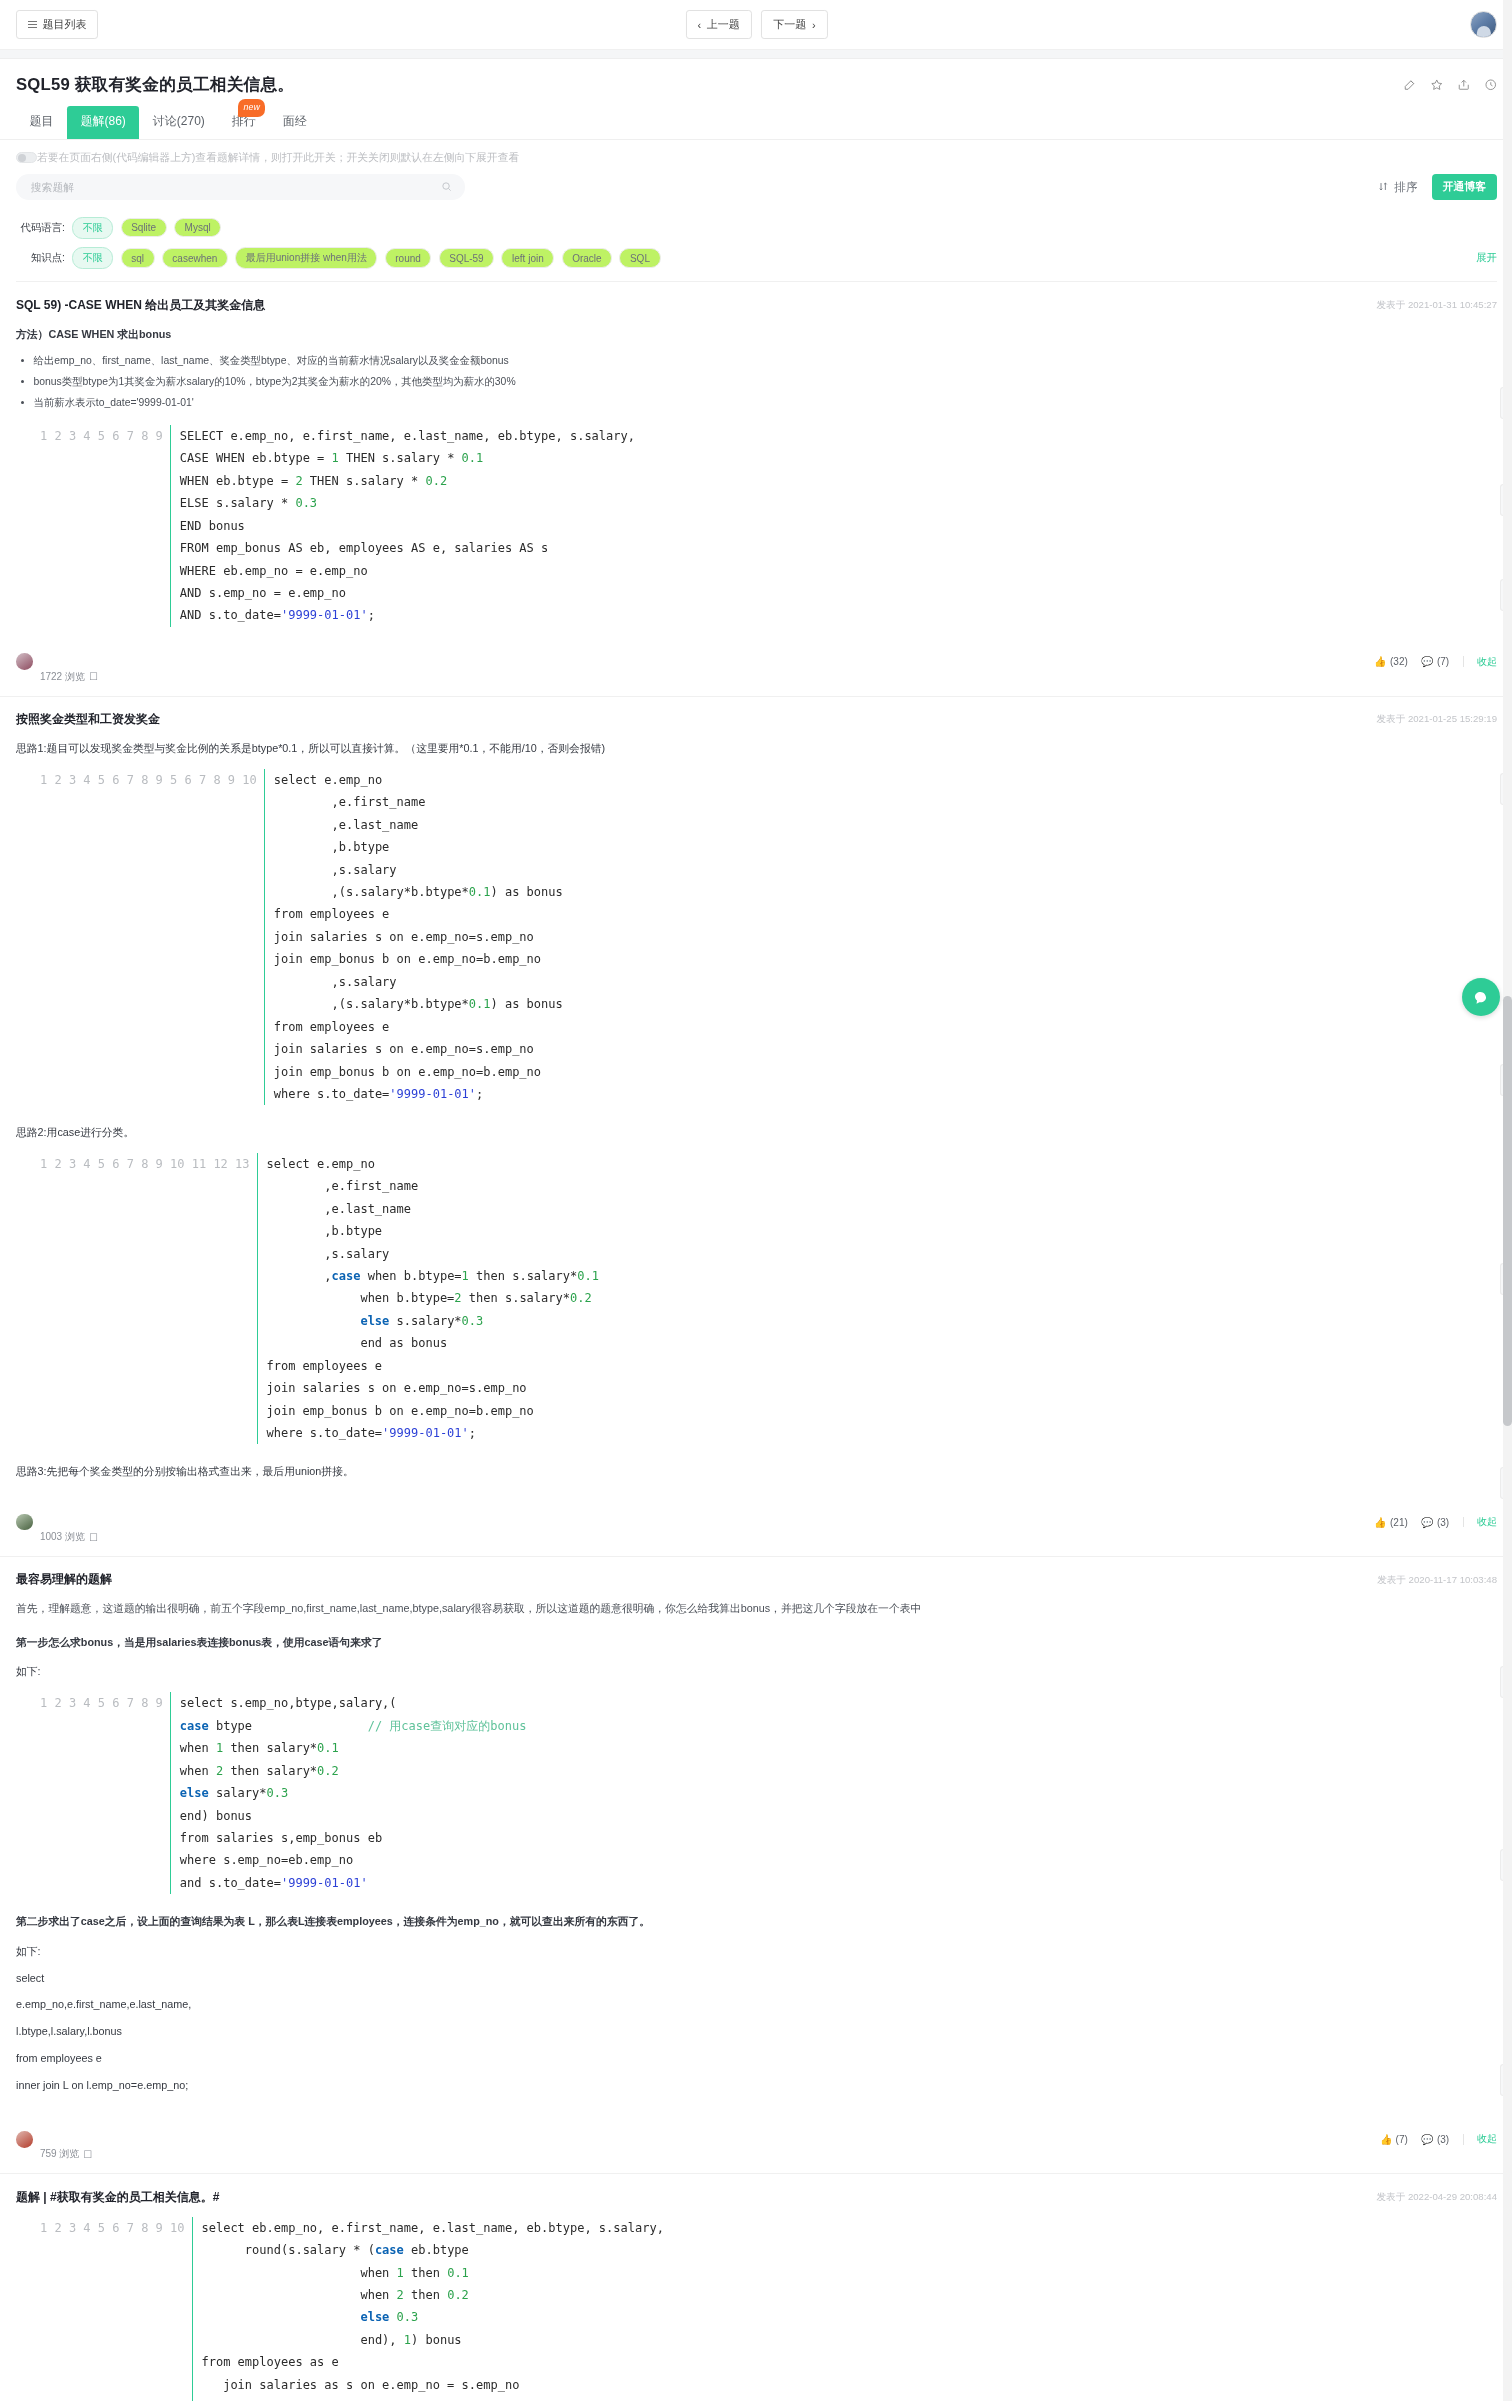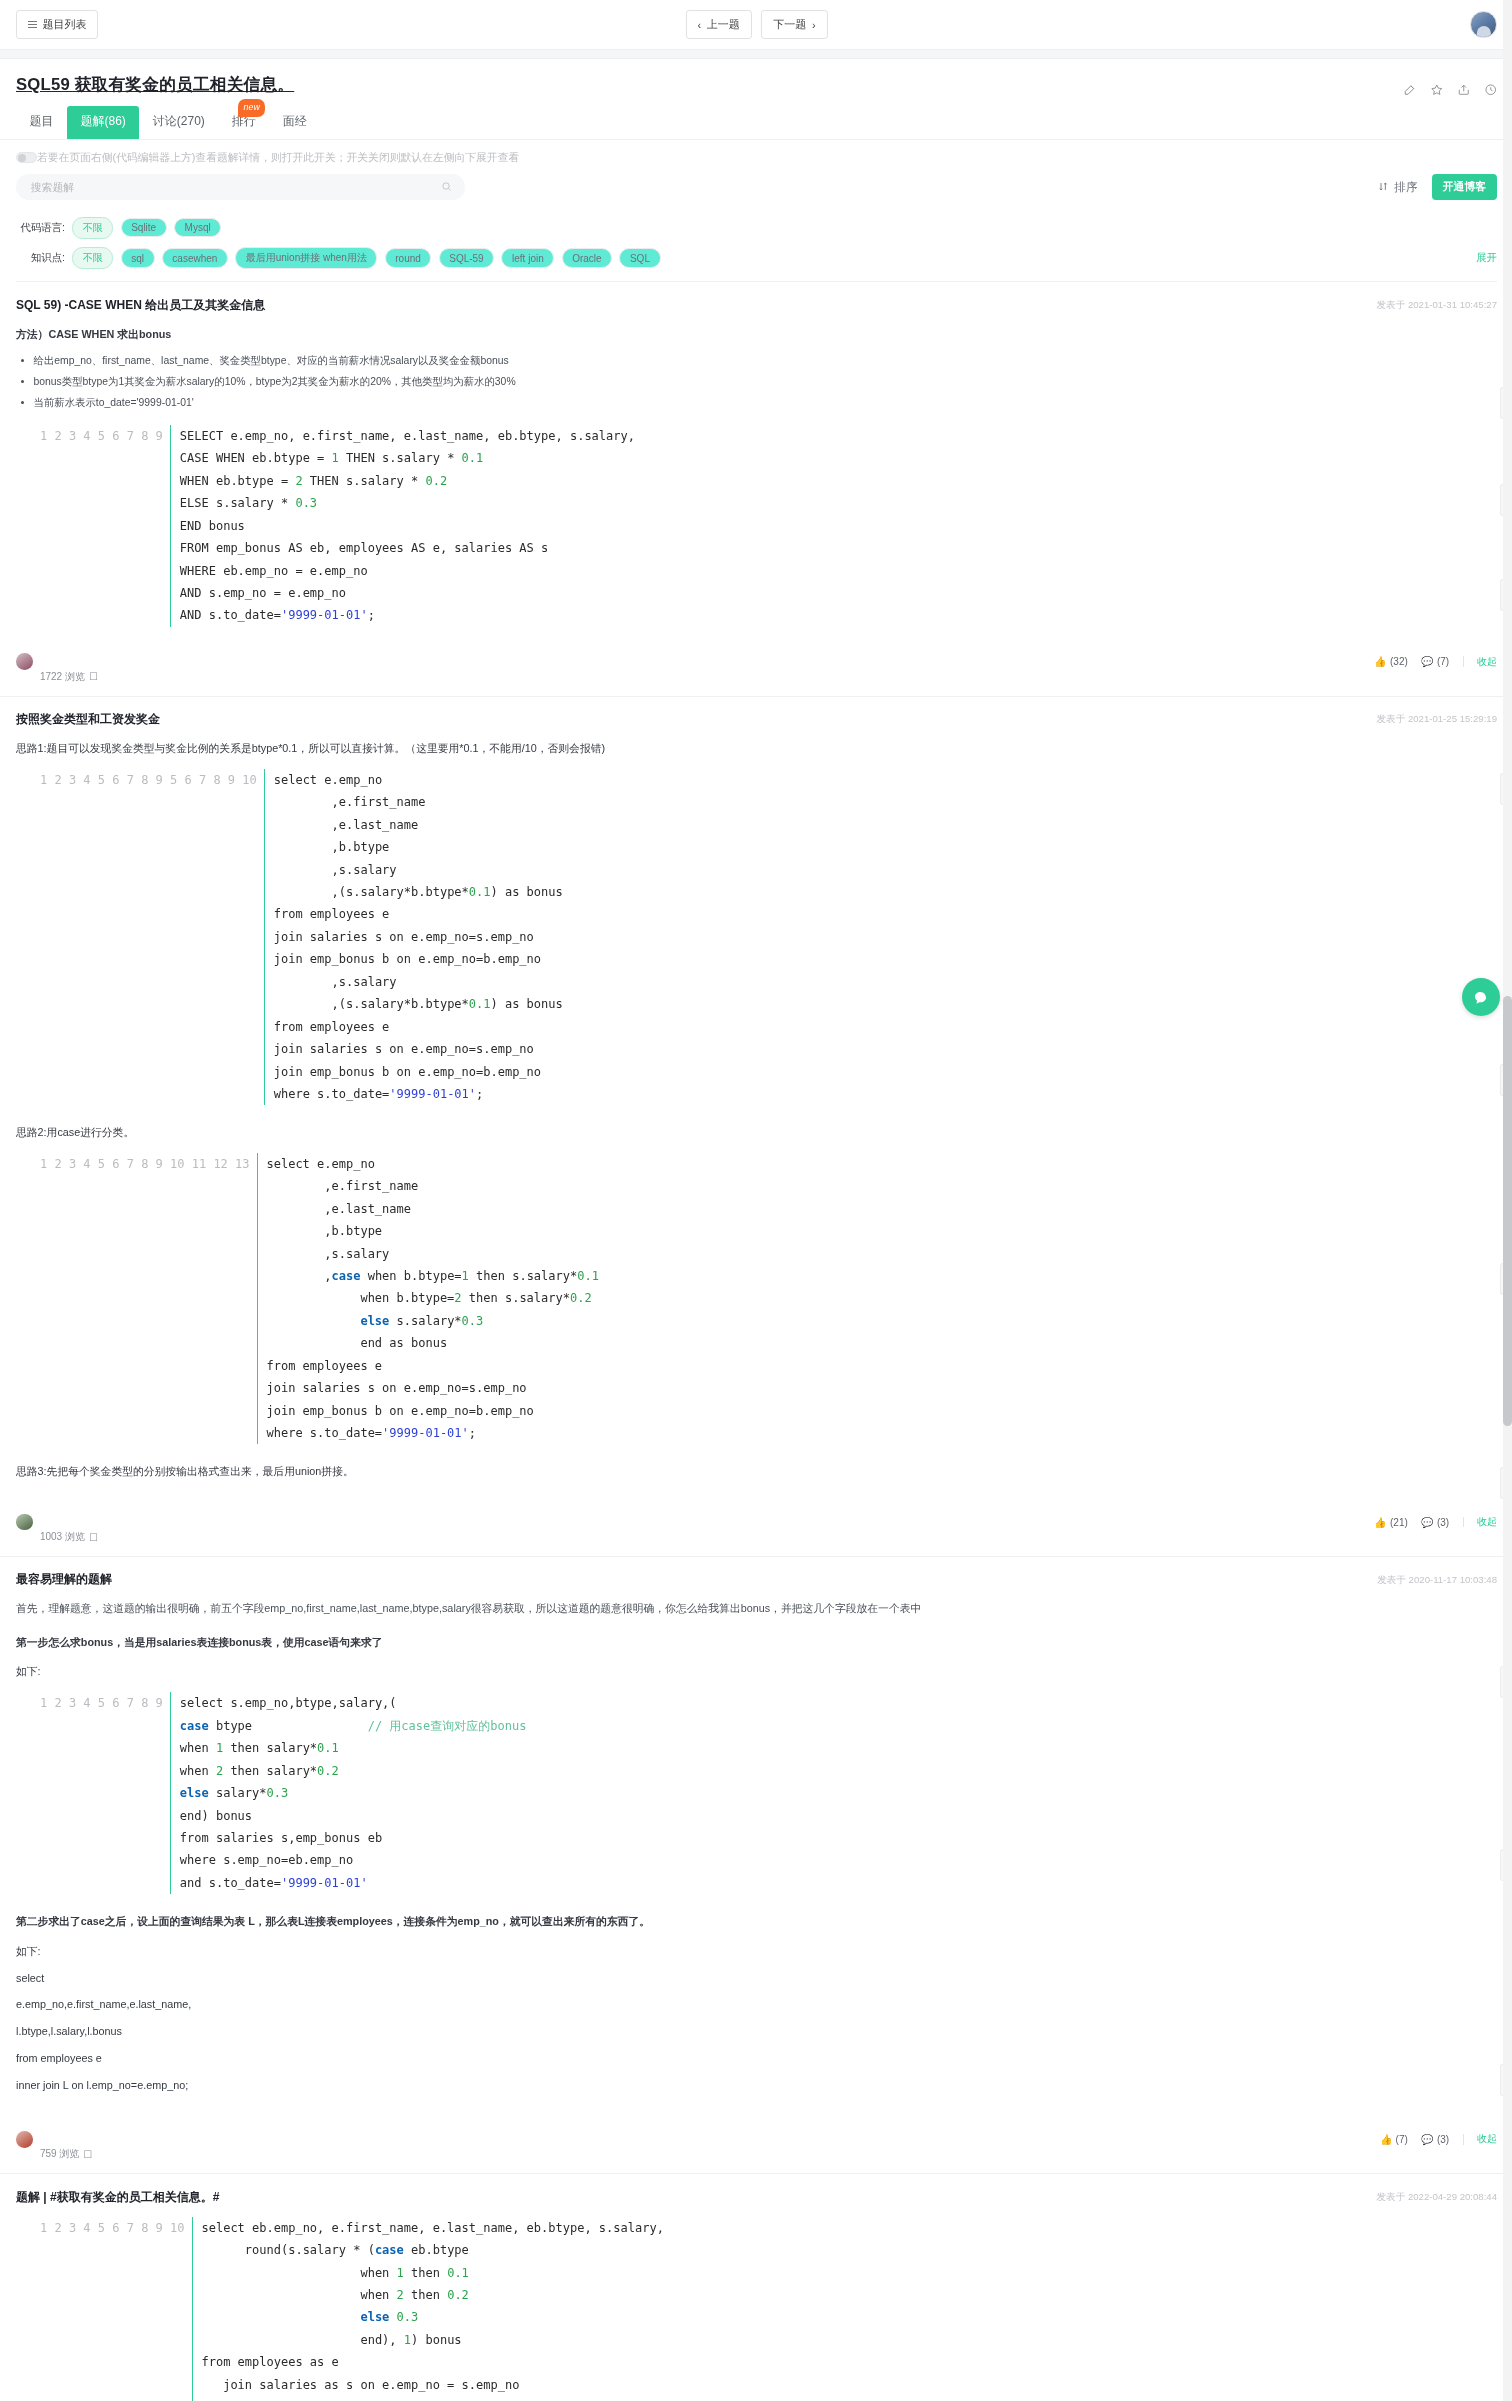--- a/index.html
+++ b/index.html
@@ -54,21 +54,21 @@
   }
   .hamburger {
     display:inline-flex;flex-direction:column;gap:2px;
   }
   .hamburger i { display:block;width:8.8px;height:1.3px;background:#777; }
 
   
   .strip { height:8.8px; background:#f5f6f7; border-bottom:0.8px solid #eee; }
 
   
-  .title-wrap { padding:14.3px 16px 0 16px; display:flex; align-items:flex-end;text-decoration:underline; }
+  .title-wrap { padding:14.3px 16px 0 16px; display:flex; align-items:center; }
   .q-title {
     font-size:16.7px; font-weight:bold; color:#21232b; letter-spacing:0.2px;
   }
   .title-icons { margin-left:auto; display:flex; gap:13.5px; align-items:center; color:#8a8a8a; }
   .title-icons svg { display:block; }
 
   
   .tabs {
     display:flex; align-items:flex-end; gap:0;
     padding:9.6px 16px 0 16px;
@@ -120,21 +120,21 @@
   .blog-btn {
     background:#2ecc96; color:#fff; font-size:10.8px; font-weight:bold;
     padding:5.6px 11px; border-radius:4px; cursor:pointer; white-space:nowrap;
   }
 
   
   .filters { padding:4.8px 16px 0 16px; }
   .filter-row { display:flex; align-items:center; gap:7.2px; padding:4px 0; position:relative; }
   .filter-label { font-size:10.4px; color:#3d4category; color:#3b3f46; width:49px; text-align:right; font-weight:500;}
   .chip {
-    border:0.8px solid #ececec; border-radius:10.4px; background:#5eead4;
+    border:0.8px solid #ececec; border-radius:10.4px; background:#bef264;
     font-size:10px; color:#6c7178; padding:3.2px 9.6px; cursor:pointer; white-space:nowrap;
   }
   .chip.active { background:#e7f9f1; border-color:#b6ecd6; color:#2ecc96; }
   .expand-link { position:absolute; right:0; color:#2ecc96; font-size:10.4px; cursor:pointer; }
   .filters-sep { border-bottom:0.8px solid #f0f0f0; margin:8px 16px 0 16px; }
 
   
   .post { padding:14.3px 16px 0 16px; position:relative; }
   .post-head { display:flex; align-items:flex-start; }
   .post-title { font-size:12px; font-weight:bold; color:#21232b; }

